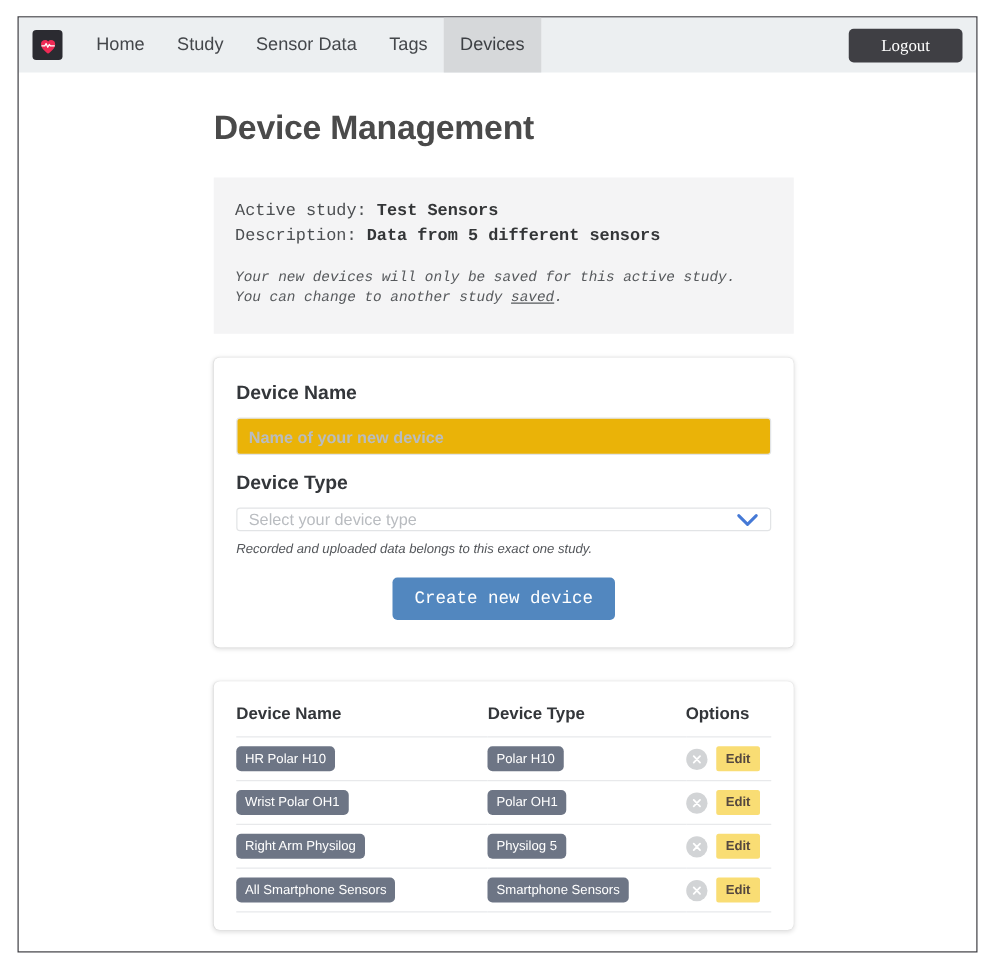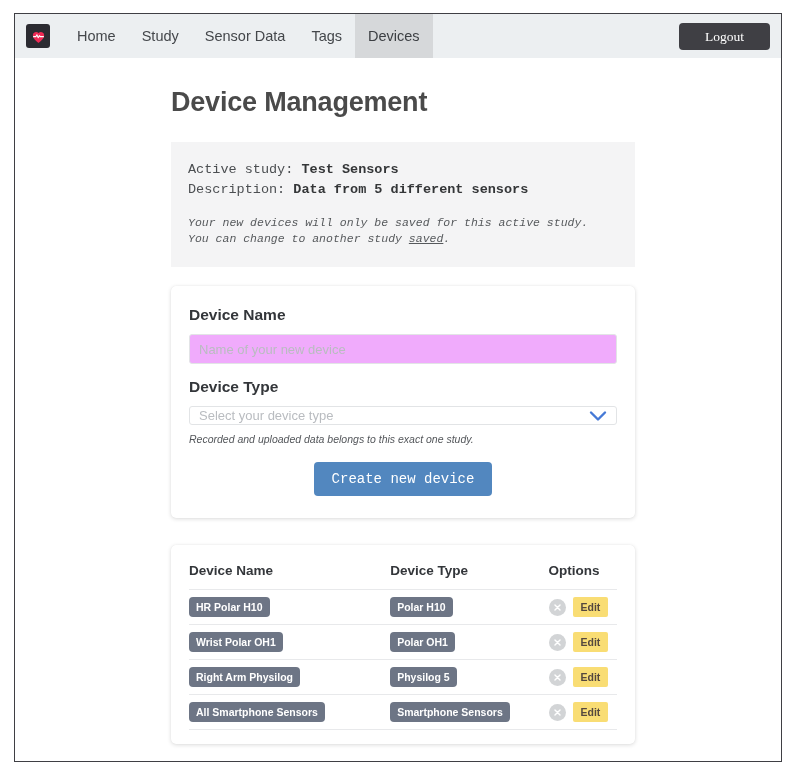--- a/index.html
+++ b/index.html
@@ -156,22 +156,23 @@
   .text-input {
     width: 100%;
     height: 30px;
     border: 1px solid #e2e4e6;
     border-radius: 3px;
     padding: 0 9px;
     font-size: 13px;
     color: #3a3a3a;
     box-sizing: border-box;
     font-family: "Liberation Sans", sans-serif;
-    background: #f0abfc;
+    background: #eab308;
     outline: none;
+    font-weight: bold;
   }
   .text-input::placeholder { color: #b9bcc0; }
   .spacer-label { margin-top: 14px; }
   .select-wrap {
     position: relative;
     width: 100%;
   }
   .select-box {
     width: 100%;
     height: 19px;
@@ -240,21 +241,21 @@
   table.devices td {
     padding: 7px 0;
     border-bottom: 1px solid #e8e9eb;
     vertical-align: middle;
   }
   .pill {
     display: inline-block;
     background: #6d7585;
     color: #ffffff;
     font-size: 10.5px;
-    font-weight: bold;
+    font-weight: normal;
     border-radius: 4px;
     padding: 4px 7px;
     white-space: nowrap;
   }
   .opts {
     display: flex;
     align-items: center;
     gap: 7px;
   }
   .delete-icon {

